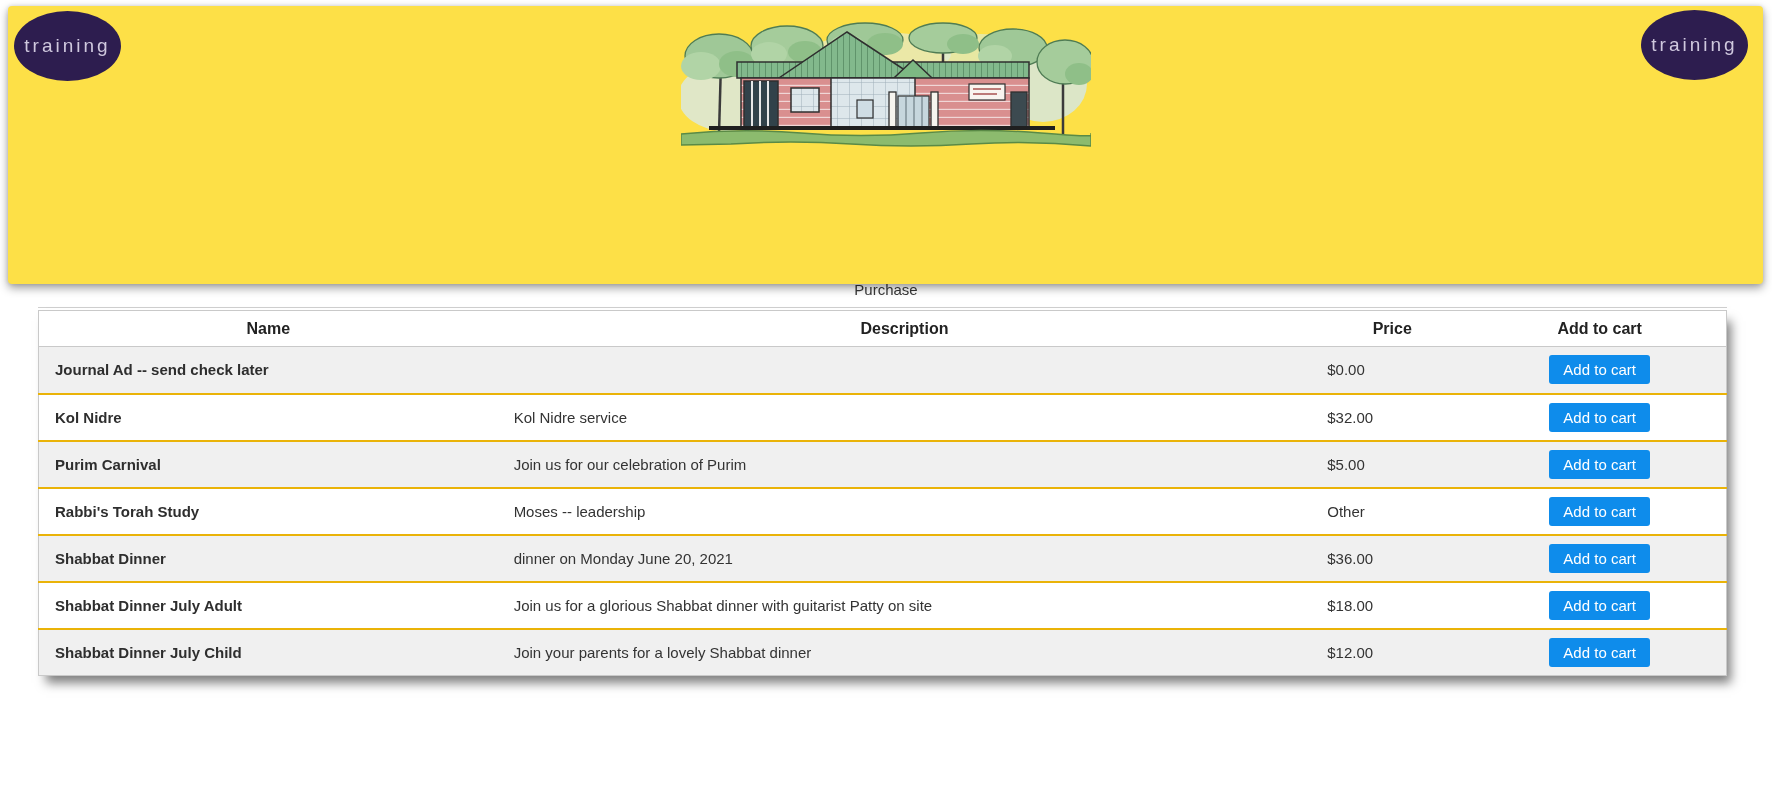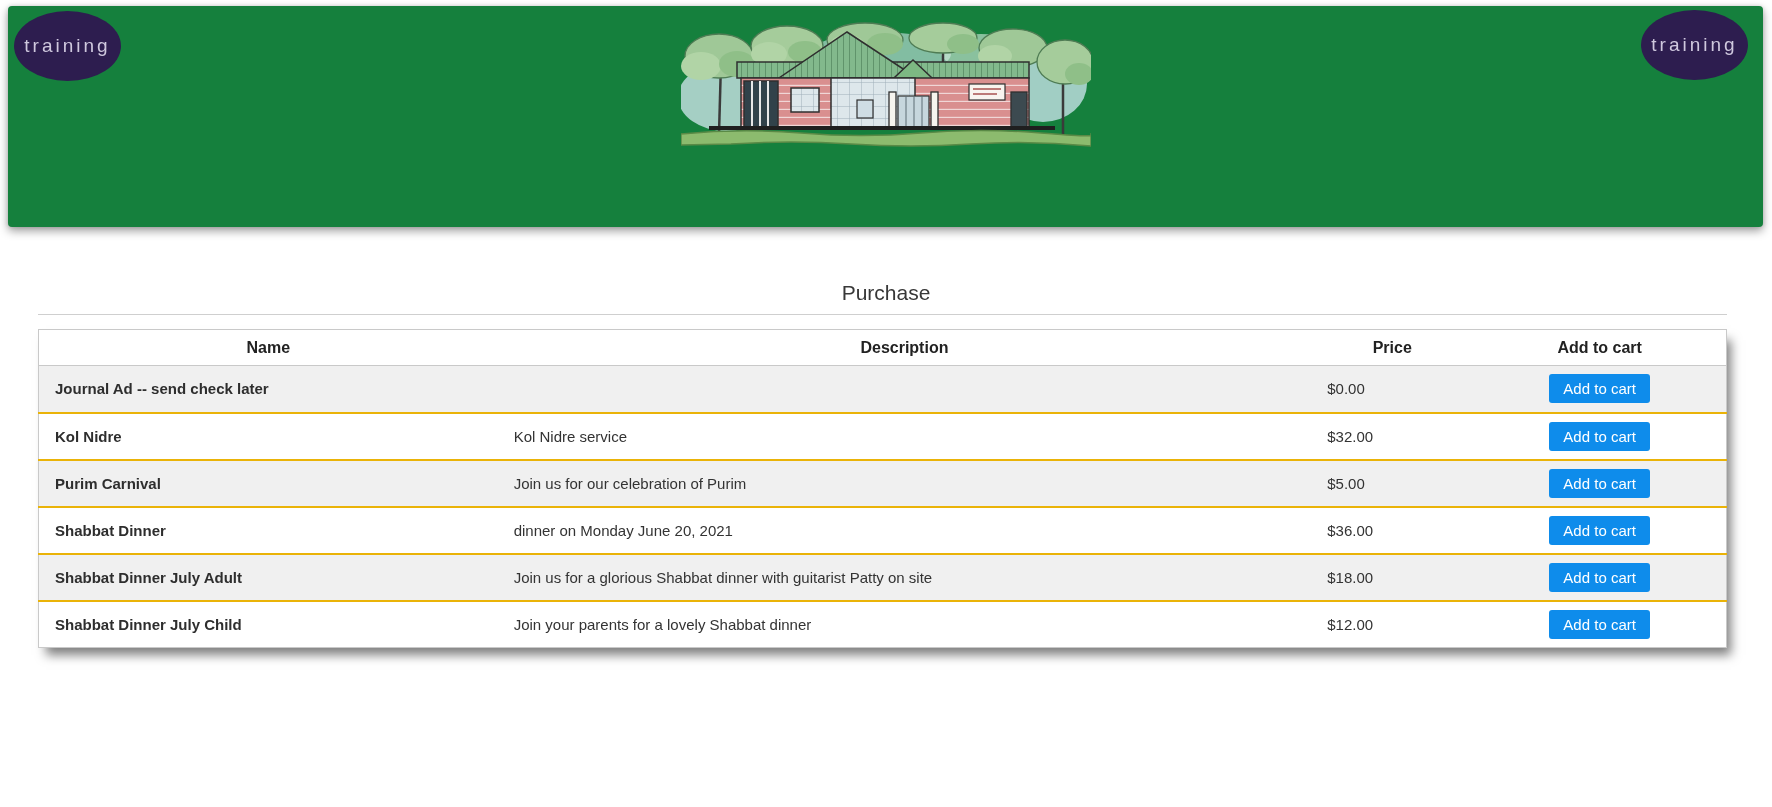--- a/index.html
+++ b/index.html
@@ -10,22 +10,22 @@
     width: 1772px;
     height: 807px;
     background: #ffffff;
     overflow: hidden;
   }
 
   
   .header-card {
     position: absolute;
     left: 8px; top: 6px; right: 9px;
-    height: 221px;
-    background: #15803d;
+    height: 278px;
+    background: #fde047;
     border-radius: 4px;
     box-shadow: 0 4px 10px rgba(0,0,0,0.38), 0 0 4px rgba(0,0,0,0.12);
     padding-left: 33px;
   }
   .logo {
     position: absolute;
     width: 107px; height: 70px;
     background: #2d1d4f;
     border-radius: 50%;
     display: flex; align-items: center; justify-content: center;
@@ -41,32 +41,32 @@
     position: absolute;
     left: 50%; top: 16px;
     transform: translateX(-50%);
     width: 410px; height: 138px;
   }
 
   
   .page-title {
     margin-top: 281px;
     text-align: center;
-    font-size: 21px;
+    font-size: 15px;
     font-weight: 400;
     color: #383838;
   }
   .divider {
     border: none;
     border-top: 1px solid #cfcfcf;
     margin: 9px 45px 0 38px;
   }
 
   table.items {
-    margin: 14px 45px 0 38px;
+    margin: 2px 45px 0 38px;
     width: 1689px;
     border-collapse: collapse;
     border: 1px solid #c9c9c9;
     box-shadow: 6px 9px 10px -2px rgba(0,0,0,0.5);
     background: #fff;
     table-layout: fixed;
   }
   th {
     height: 36px;
     font-size: 16px;
@@ -245,20 +245,28 @@
 
     <tr>
       <td class="name">Purim Carnival</td>
       <td class="desc">Join us for our celebration of Purim</td>
       <td class="price">$5.00</td>
       <td class="cart">
         <button class="btn-add">Add to cart</button>
       </td>
     </tr>
 
+    <tr>
+      <td class="name">Rabbi's Torah Study</td>
+      <td class="desc">Moses -- leadership</td>
+      <td class="price">Other</td>
+      <td class="cart">
+        <button class="btn-add">Add to cart</button>
+      </td>
+    </tr>
 
     <tr>
       <td class="name">Shabbat Dinner</td>
       <td class="desc">dinner on Monday June 20, 2021</td>
       <td class="price">$36.00</td>
       <td class="cart">
         <button class="btn-add">Add to cart</button>
       </td>
     </tr>
 

